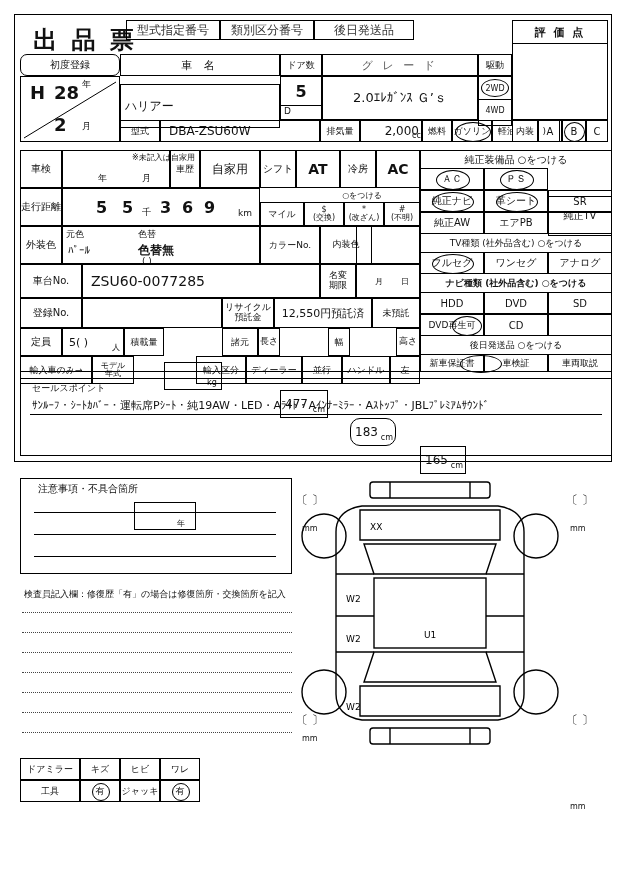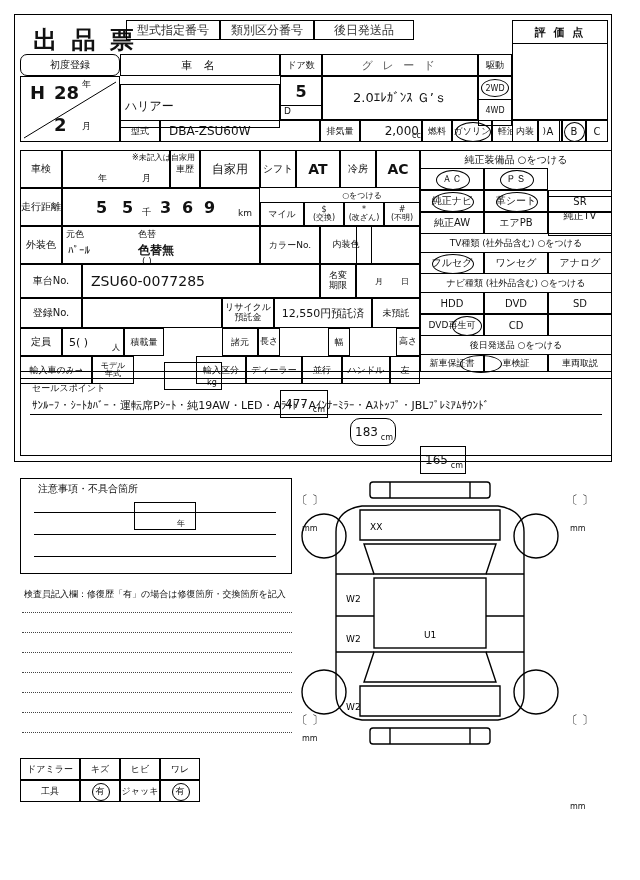--- a/index.html
+++ b/index.html
@@ -217,21 +217,21 @@
   <div class="bx ctr t10" style="left:420px;top:212px;width:64px;height:22px;">純正AW</div>
   <div class="bx ctr t10" style="left:484px;top:212px;width:64px;height:22px;">エアPB</div>
   <div class="bx ctr t10" style="left:548px;top:212px;width:64px;height:22px;"></div>
 
   <div class="abs ctr t9" style="left:420px;top:234px;width:192px;height:18px;">TV種類 (社外品含む) ○をつける</div>
   <div class="bx ctr t10" style="left:420px;top:252px;width:64px;height:22px;">フルセグ</div>
   <div class="bx ctr t10" style="left:484px;top:252px;width:64px;height:22px;">ワンセグ</div>
   <div class="bx ctr t10" style="left:548px;top:252px;width:64px;height:22px;">アナログ</div>
   <div class="ring" style="left:432px;top:254px;width:40px;height:18px;"></div>
 
-  <div class="abs ctr t9" style="left:420px;top:274px;width:192px;height:18px;">ナビ種類 (社外品含む) ○をつける</div>
+  <div class="abs ctr t9" style="left:420px;top:274px;width:192px;height:18px;font-weight:bold;">ナビ種類 (社外品含む) ○をつける</div>
   <div class="bx ctr t10" style="left:420px;top:292px;width:64px;height:22px;">HDD</div>
   <div class="bx ctr t10" style="left:484px;top:292px;width:64px;height:22px;">DVD</div>
   <div class="bx ctr t10" style="left:548px;top:292px;width:64px;height:22px;">SD</div>
 
   <div class="bx ctr t9" style="left:420px;top:314px;width:64px;height:22px;">DVD再生可</div>
   <div class="bx ctr t10" style="left:484px;top:314px;width:64px;height:22px;">CD</div>
   <div class="bx ctr t10" style="left:548px;top:314px;width:64px;height:22px;"></div>
   <div class="ring" style="left:452px;top:316px;width:28px;height:18px;"></div>
 
   <div class="abs ctr t9" style="left:420px;top:336px;width:192px;height:18px;">後日発送品 ○をつける</div>

